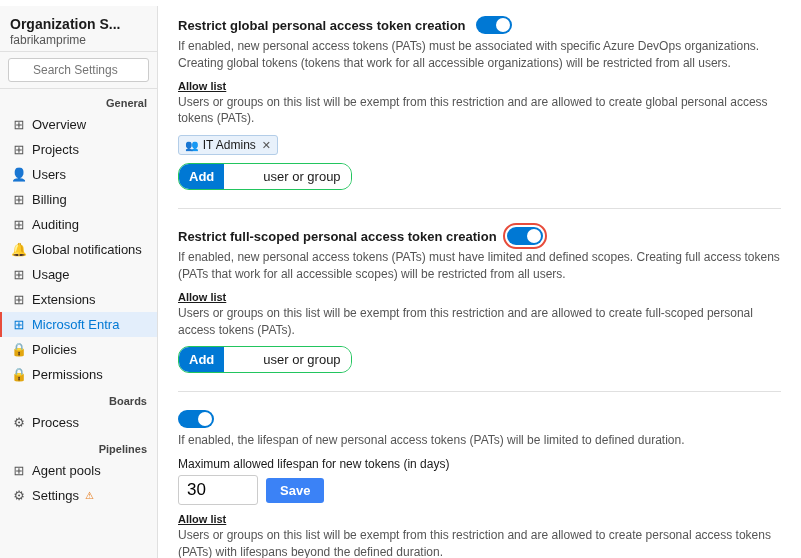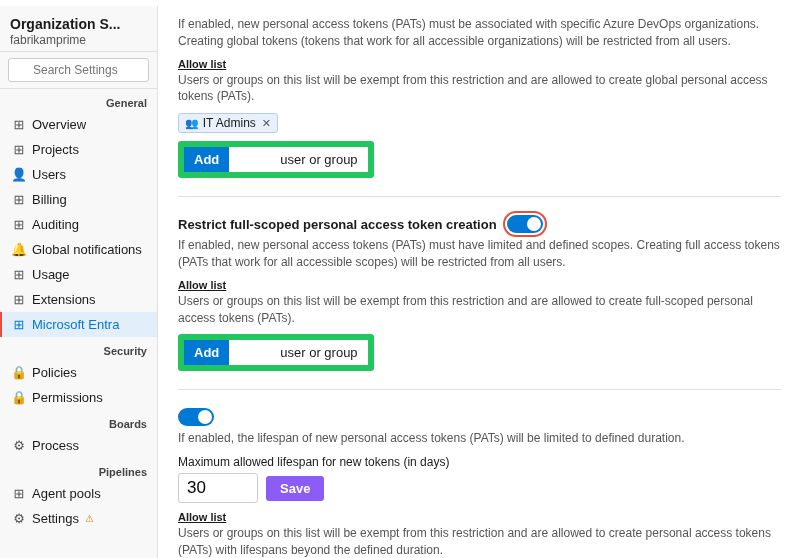--- a/index.html
+++ b/index.html
@@ -210,23 +210,23 @@
       cursor: pointer;
       color: #555;
       font-size: 11px;
       margin-left: 2px;
     }
 
     
     .add-btn {
       display: inline-flex;
       align-items: center;
-      gap: 12px;
-      border: 6px solid #22c55e;
-      border-radius: 3px;
+      gap: 0;
+      border: 1px solid #22c55e;
+      border-radius: 11px;
       overflow: hidden;
       cursor: pointer;
       font-size: 13px;
     }
     .add-btn-left {
       background: #0078d4;
       color: #fff;
       padding: 5px 10px;
       font-size: 13px;
       font-weight: 600;
@@ -247,21 +247,21 @@
       margin-bottom: 8px;
     }
     .number-input {
       width: 80px;
       padding: 4px 8px;
       border: 1px solid #ccc;
       border-radius: 3px;
       font-size: 17px;
     }
     .save-btn {
-      background: #8b5cf6;
+      background: #3b82f6;
       color: #fff;
       border: none;
       border-radius: 3px;
       padding: 5px 14px;
       font-size: 13px;
       cursor: pointer;
       font-weight: 600;
     }
 
     .lifespan-label {
@@ -321,21 +321,20 @@
   </div>
   <div class="sidebar-item">
     <span class="sidebar-item-icon">⊞</span>
     <span>Extensions</span>
   </div>
   <div class="sidebar-item active">
     <span class="sidebar-item-icon">⊞</span>
     <span>Microsoft Entra</span>
   </div>
 
-  <div class="sidebar-section-label">Security</div>
   <div class="sidebar-item">
     <span class="sidebar-item-icon">🔒</span>
     <span>Policies</span>
   </div>
   <div class="sidebar-item">
     <span class="sidebar-item-icon">🔒</span>
     <span>Permissions</span>
   </div>
 
   <div class="sidebar-section-label">Boards</div>
@@ -352,20 +351,26 @@
   <div class="sidebar-item">
     <span class="sidebar-item-icon">⚙</span>
     <span>Settings</span>
     <span style="font-size:10px;color:#e67e22;">⚠</span>
   </div>
 </div>
 
 <div class="main-content">
 
   <div class="setting-block">
+    <div class="setting-title-row">
+      <span class="setting-title">Restrict global personal access token creation</span>
+      <label class="toggle">
+        <div class="toggle-track"></div>
+      </label>
+    </div>
     <div class="setting-desc">If enabled, new personal access tokens (PATs) must be associated with specific Azure DevOps organizations. Creating global tokens (tokens that work for all accessible organizations) will be restricted from all users.</div>
 
     <div class="allow-list-label">Allow list</div>
     <div class="allow-list-desc">Users or groups on this list will be exempt from this restriction and are allowed to create global personal access tokens (PATs).</div>
 
     <div class="tag-row">
       <span class="tag">
         <span class="tag-icon">👥</span>
         <span>IT Admins</span>
         <span class="tag-remove">✕</span>

